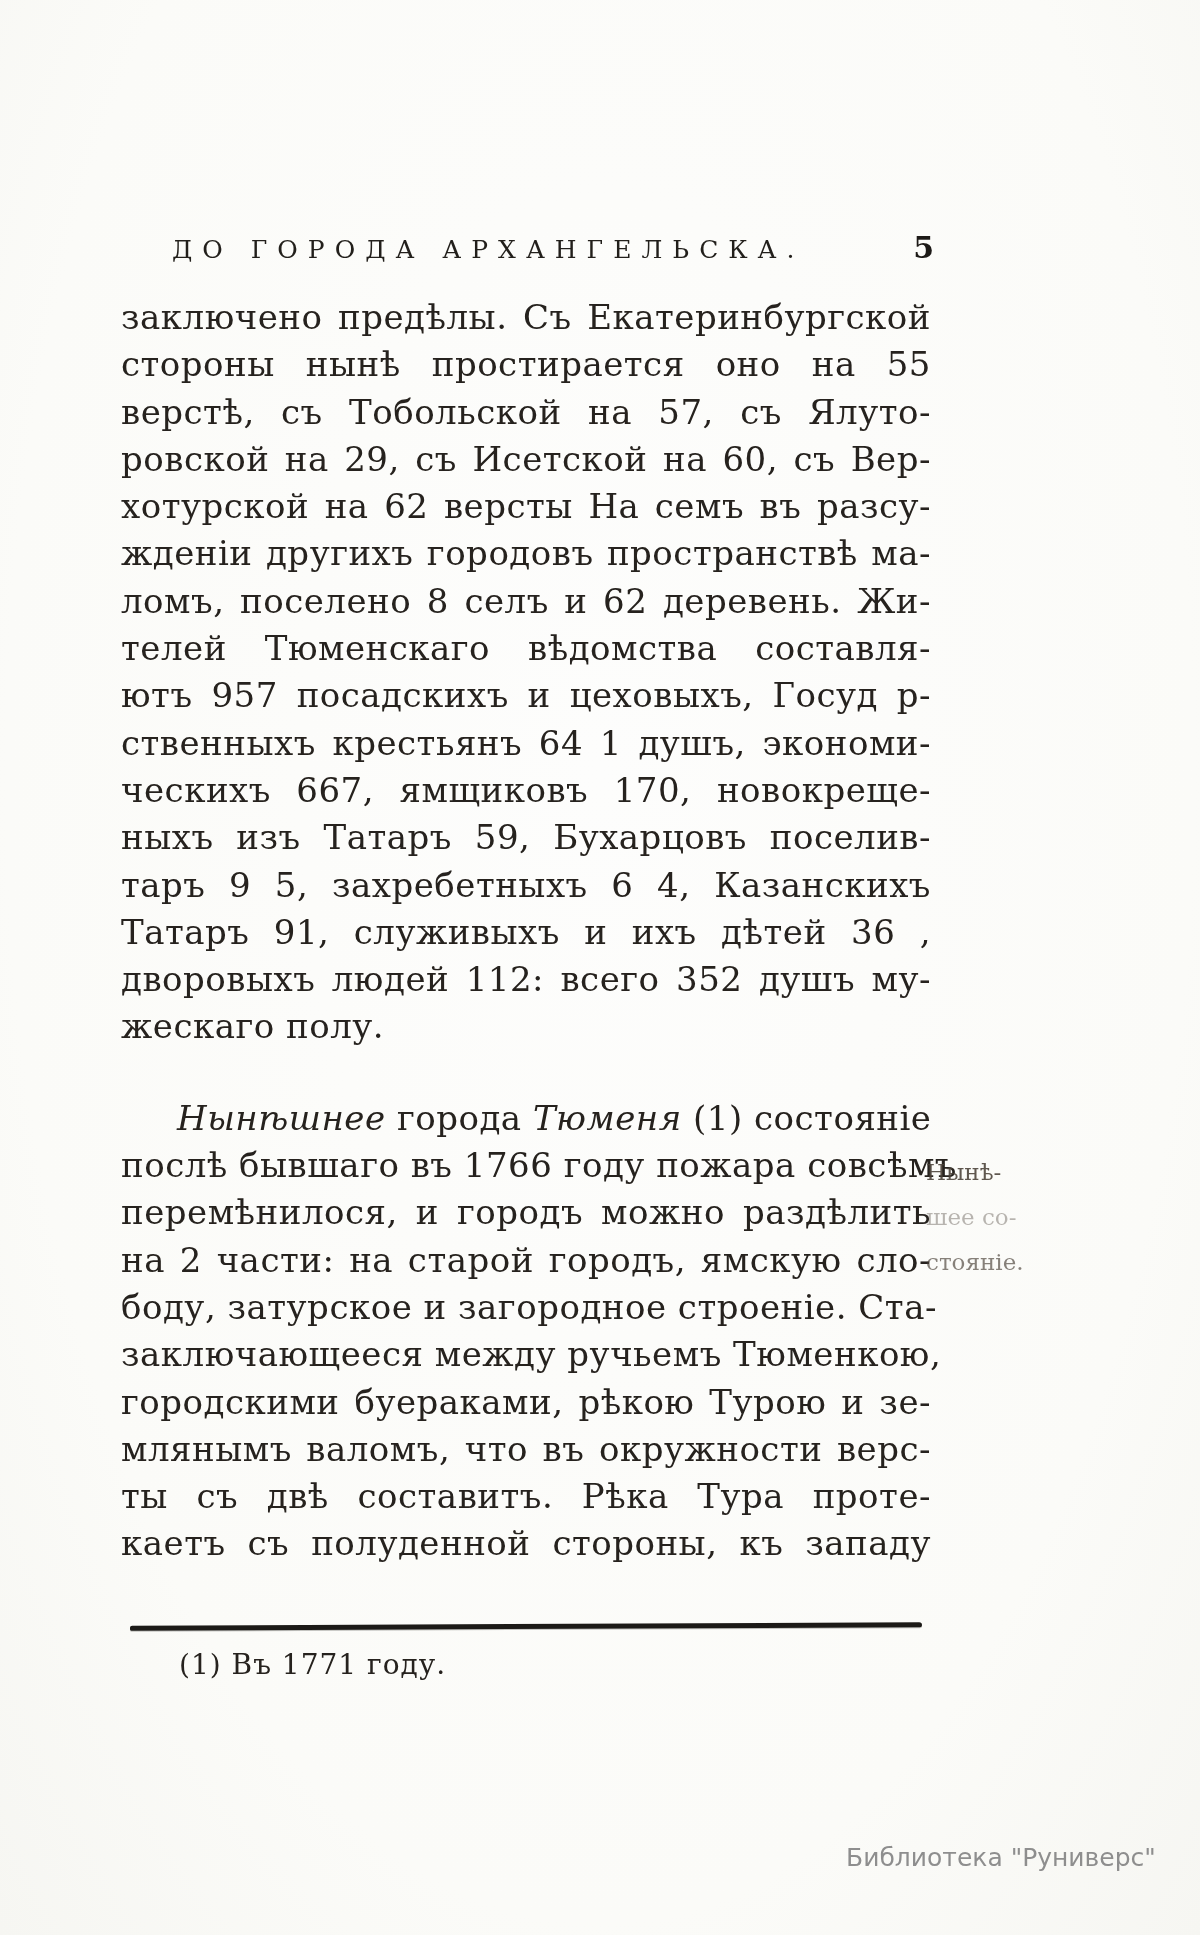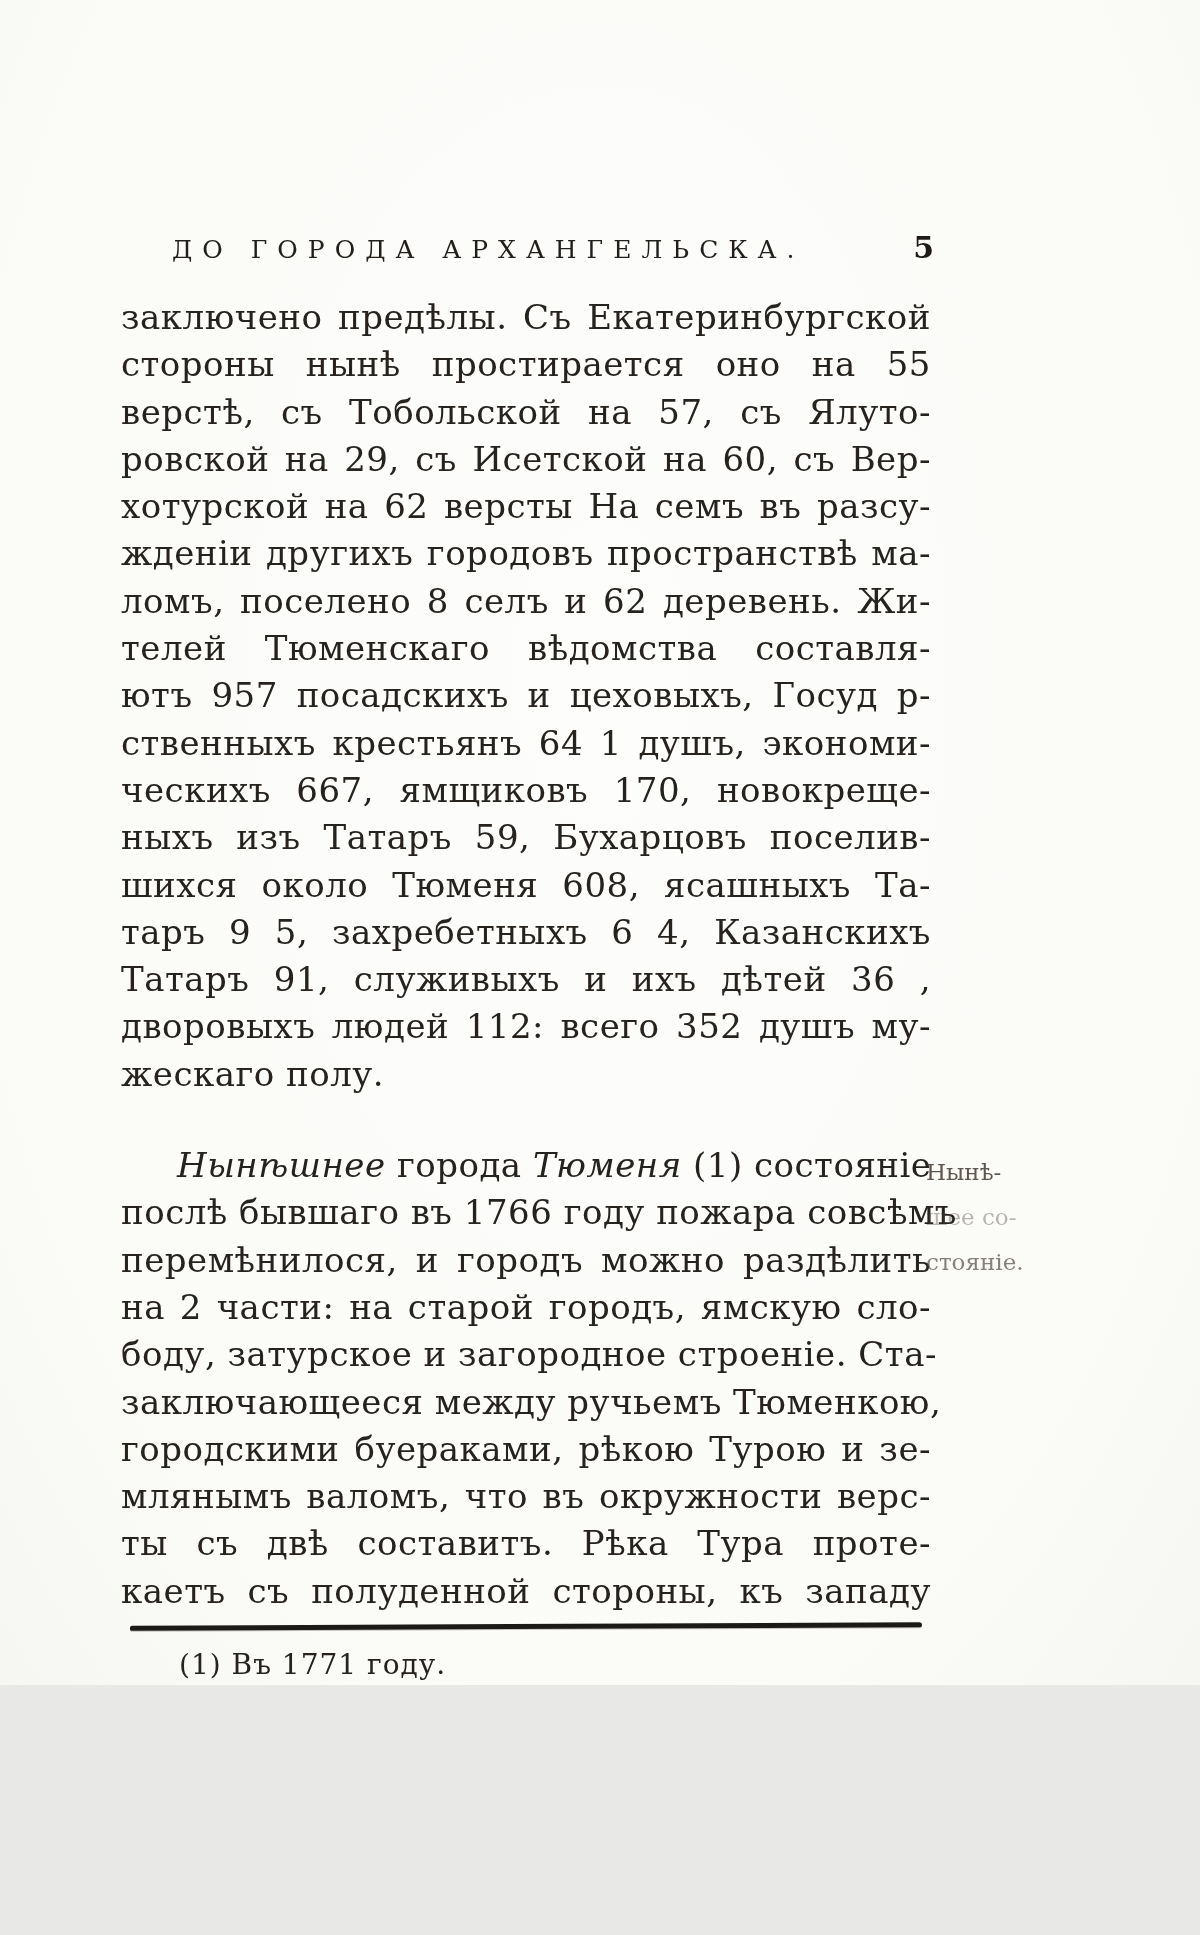--- a/index.html
+++ b/index.html
@@ -3,21 +3,21 @@
 <meta charset="utf-8">
 <style>
   html, body {
     margin: 0;
     padding: 0;
     background: #e8e8e6;
   }
   .page {
     position: relative;
     width: 1200px;
-    height: 1685px;
+    height: 1935px;
     margin: 0 auto;
     background: #fcfcfa;
     background-image: radial-gradient(ellipse at 50% 40%, #fdfdfc 0%, #fbfbf8 70%, #f6f6f2 100%);
     overflow: hidden;
     font-family: "DejaVu Serif", serif;
     color: #26221e;
   }
   .running-head {
     position: absolute;
     left: 172px;
@@ -118,21 +118,20 @@
       <div class="line">верстѣ, съ Тобольской на 57,  съ Ялуто-</div>
       <div class="line">ровской на 29, съ Исетской на 60, съ Вер-</div>
       <div class="line">хотурской на 62 версты  На семъ въ разсу-</div>
       <div class="line">жденіи другихъ городовъ пространствѣ ма-</div>
       <div class="line">ломъ, поселено 8 селъ и 62 деревень.  Жи-</div>
       <div class="line">телей Тюменскаго вѣдомства составля-</div>
       <div class="line">ютъ 957 посадскихъ и цеховыхъ, Госуд р-</div>
       <div class="line">ственныхъ крестьянъ 64 1 душъ, экономи-</div>
       <div class="line">ческихъ 667, ямщиковъ 170, новокреще-</div>
       <div class="line">ныхъ изъ Татаръ 59, Бухарцовъ поселив-</div>
-      <div class="line">шихся около Тюменя 608, ясашныхъ Та-</div>
       <div class="line">таръ 9 5, захребетныхъ 6 4, Казанскихъ</div>
       <div class="line">Татаръ 91, служивыхъ и ихъ дѣтей 36 ,</div>
       <div class="line">дворовыхъ людей 112: всего 352  душъ му-</div>
       <div class="line no-justify">жескаго полу.</div>
       <div class="line indent"><span class="it">Нынѣшнее</span><span> города </span><span class="it">Тюменя</span><span> (1) состояніе</span></div>
       <div class="line">послѣ бывшаго въ 1766 году пожара совсѣмъ</div>
       <div class="line">перемѣнилося, и городъ можно раздѣлить</div>
       <div class="line">на 2 части: на старой городъ, ямскую сло-</div>
       <div class="line">боду, затурское и загородное строеніе. Ста-</div>
       <div class="line">заключающееся между ручьемъ Тюменкою,</div>

